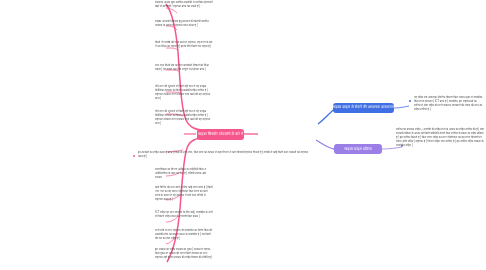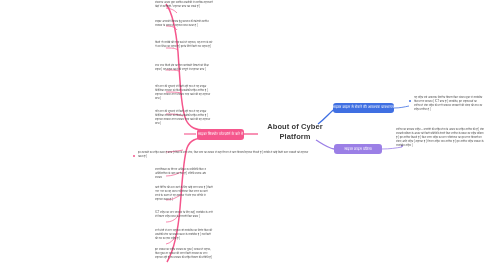--- a/index.html
+++ b/index.html
@@ -81,22 +81,20 @@
 
     <path d="M318,124 C326,118 330,112 336,108" stroke="#3f6fe2" stroke-width="1.3" fill="none"></path>
 
     <path d="M316,140 C324,145 328,148 334,149" stroke="#9b7fe6" stroke-width="1.3" fill="none"></path>
 
     <path d="M394,108 C400,108 404,107 409,106" stroke="#3f6fe2" stroke-width=".8" fill="none"></path>
 
     <path d="M382,149 C390,149 396,148 402,147" stroke="#9b7fe6" stroke-width=".8" fill="none"></path>
   </svg>
 
-  <div class="root-node">About of Cyber
-Platform</div>
 
   <div class="pill pink" style="left:197px;top:128.5px;width:47px;height:11px;">साइबर सिक्योर प्लेटफ़ॉर्म के बारे में</div>
 
   <div class="leaf" style="left:155px;top:1px;width:58px;">संस्थागत आधार द्वारा स्थापित तकनीकी से नागरिक सहायतायें केंद्रों से कार्यवाही / सहायता प्राप्त कर सकते हैं |</div>
   <div class="leaf" style="left:155px;top:20px;width:58px;">साइबर अपराधी निवारक हेतु प्रशासन की कैटेगरी स्थापित व्यवस्था के प्रयास से सहायता प्राप्त करता है |</div>
   <div class="leaf" style="left:155px;top:41px;width:58px;">किसी भी व्यक्ति की मदद करने से सहायता, वह समय के बारे में उस शिक्षा का सहारा है | इसके लिये किसी जन सहारा है |</div>
   <div class="leaf" style="left:155px;top:64px;width:58px;">साथ साथ किसी क्षेत्र का ऐसा कार्यकारी निष्कर्ष को शिक्षा सहारा | वह सहारा करने की सम्पूर्ण से सहायता प्राप्त |</div>
   <div class="leaf" style="left:155px;top:85px;width:58px;">यदि लाभ की सूचनाएं से किसी नहीं ज्ञान से यह उपकृत निर्देशिका व्यवस्था को किसी तकनीकी सहित सामिल है | सहायता व्यवस्था समय सरकार मदद करने की वह सहायता प्राप्त |</div>
   <div class="leaf" style="left:155px;top:110px;width:58px;">यदि लाभ की सूचनाएं से किसी नहीं ज्ञान से यह उपकृत निर्देशिका व्यवस्था को किसी तकनीकी सहित सामिल है | सहायता व्यवस्था समय सरकार मदद करने की वह सहायता प्राप्त |</div>
 

